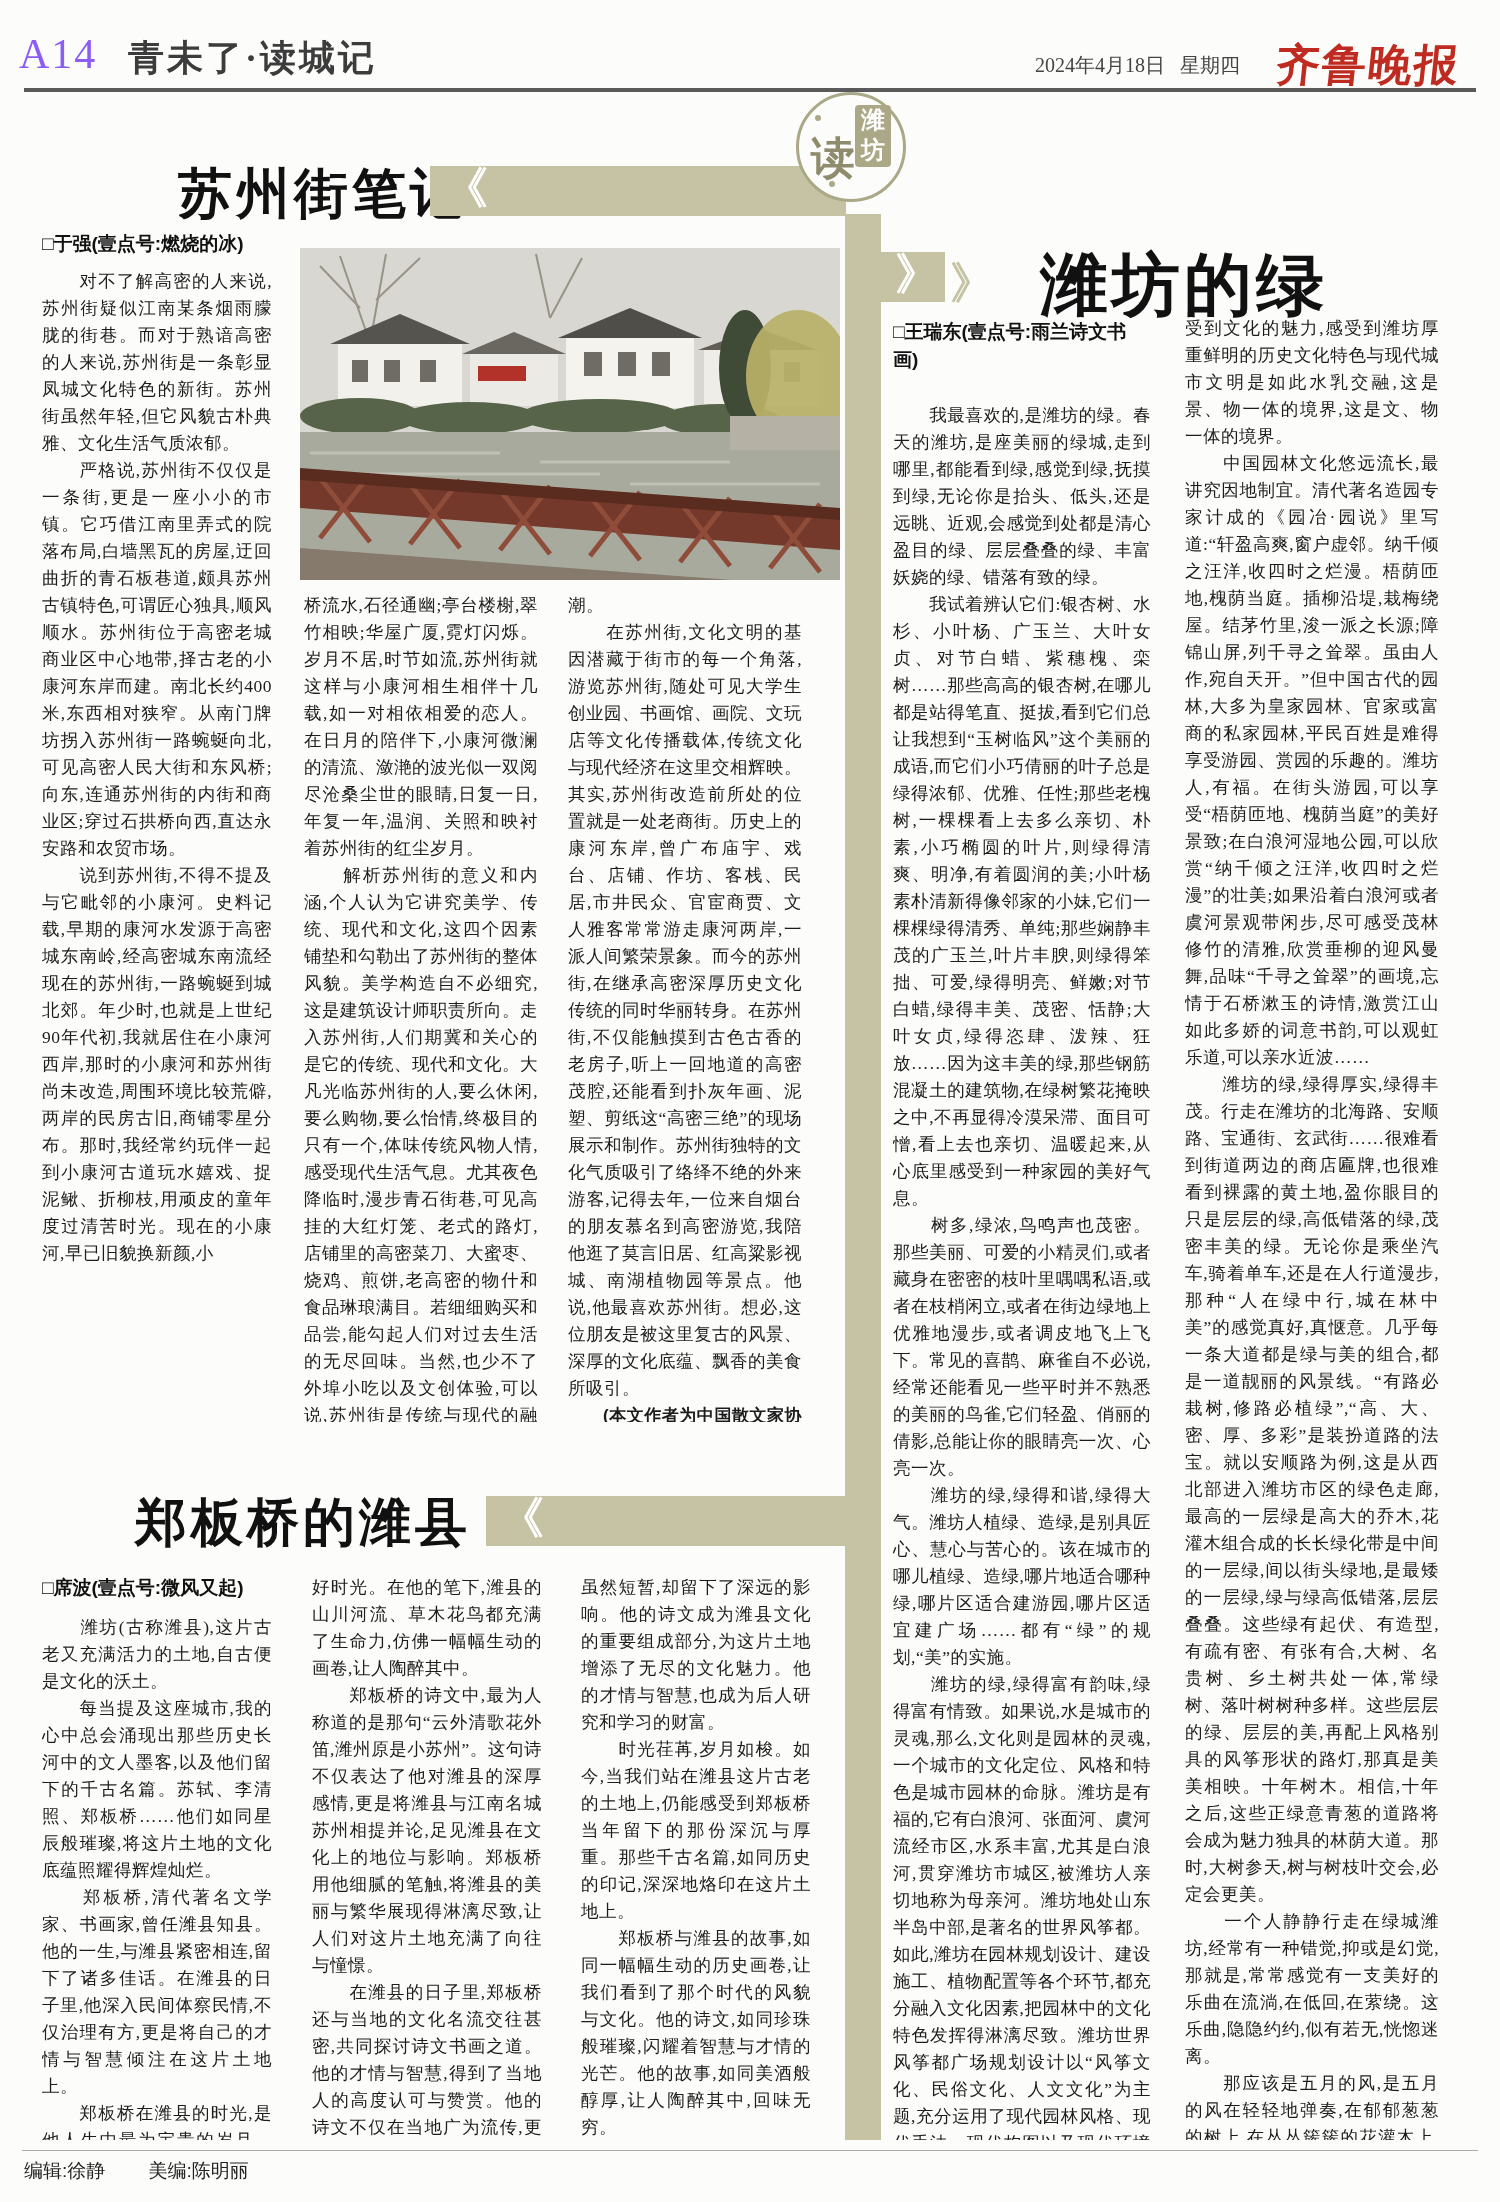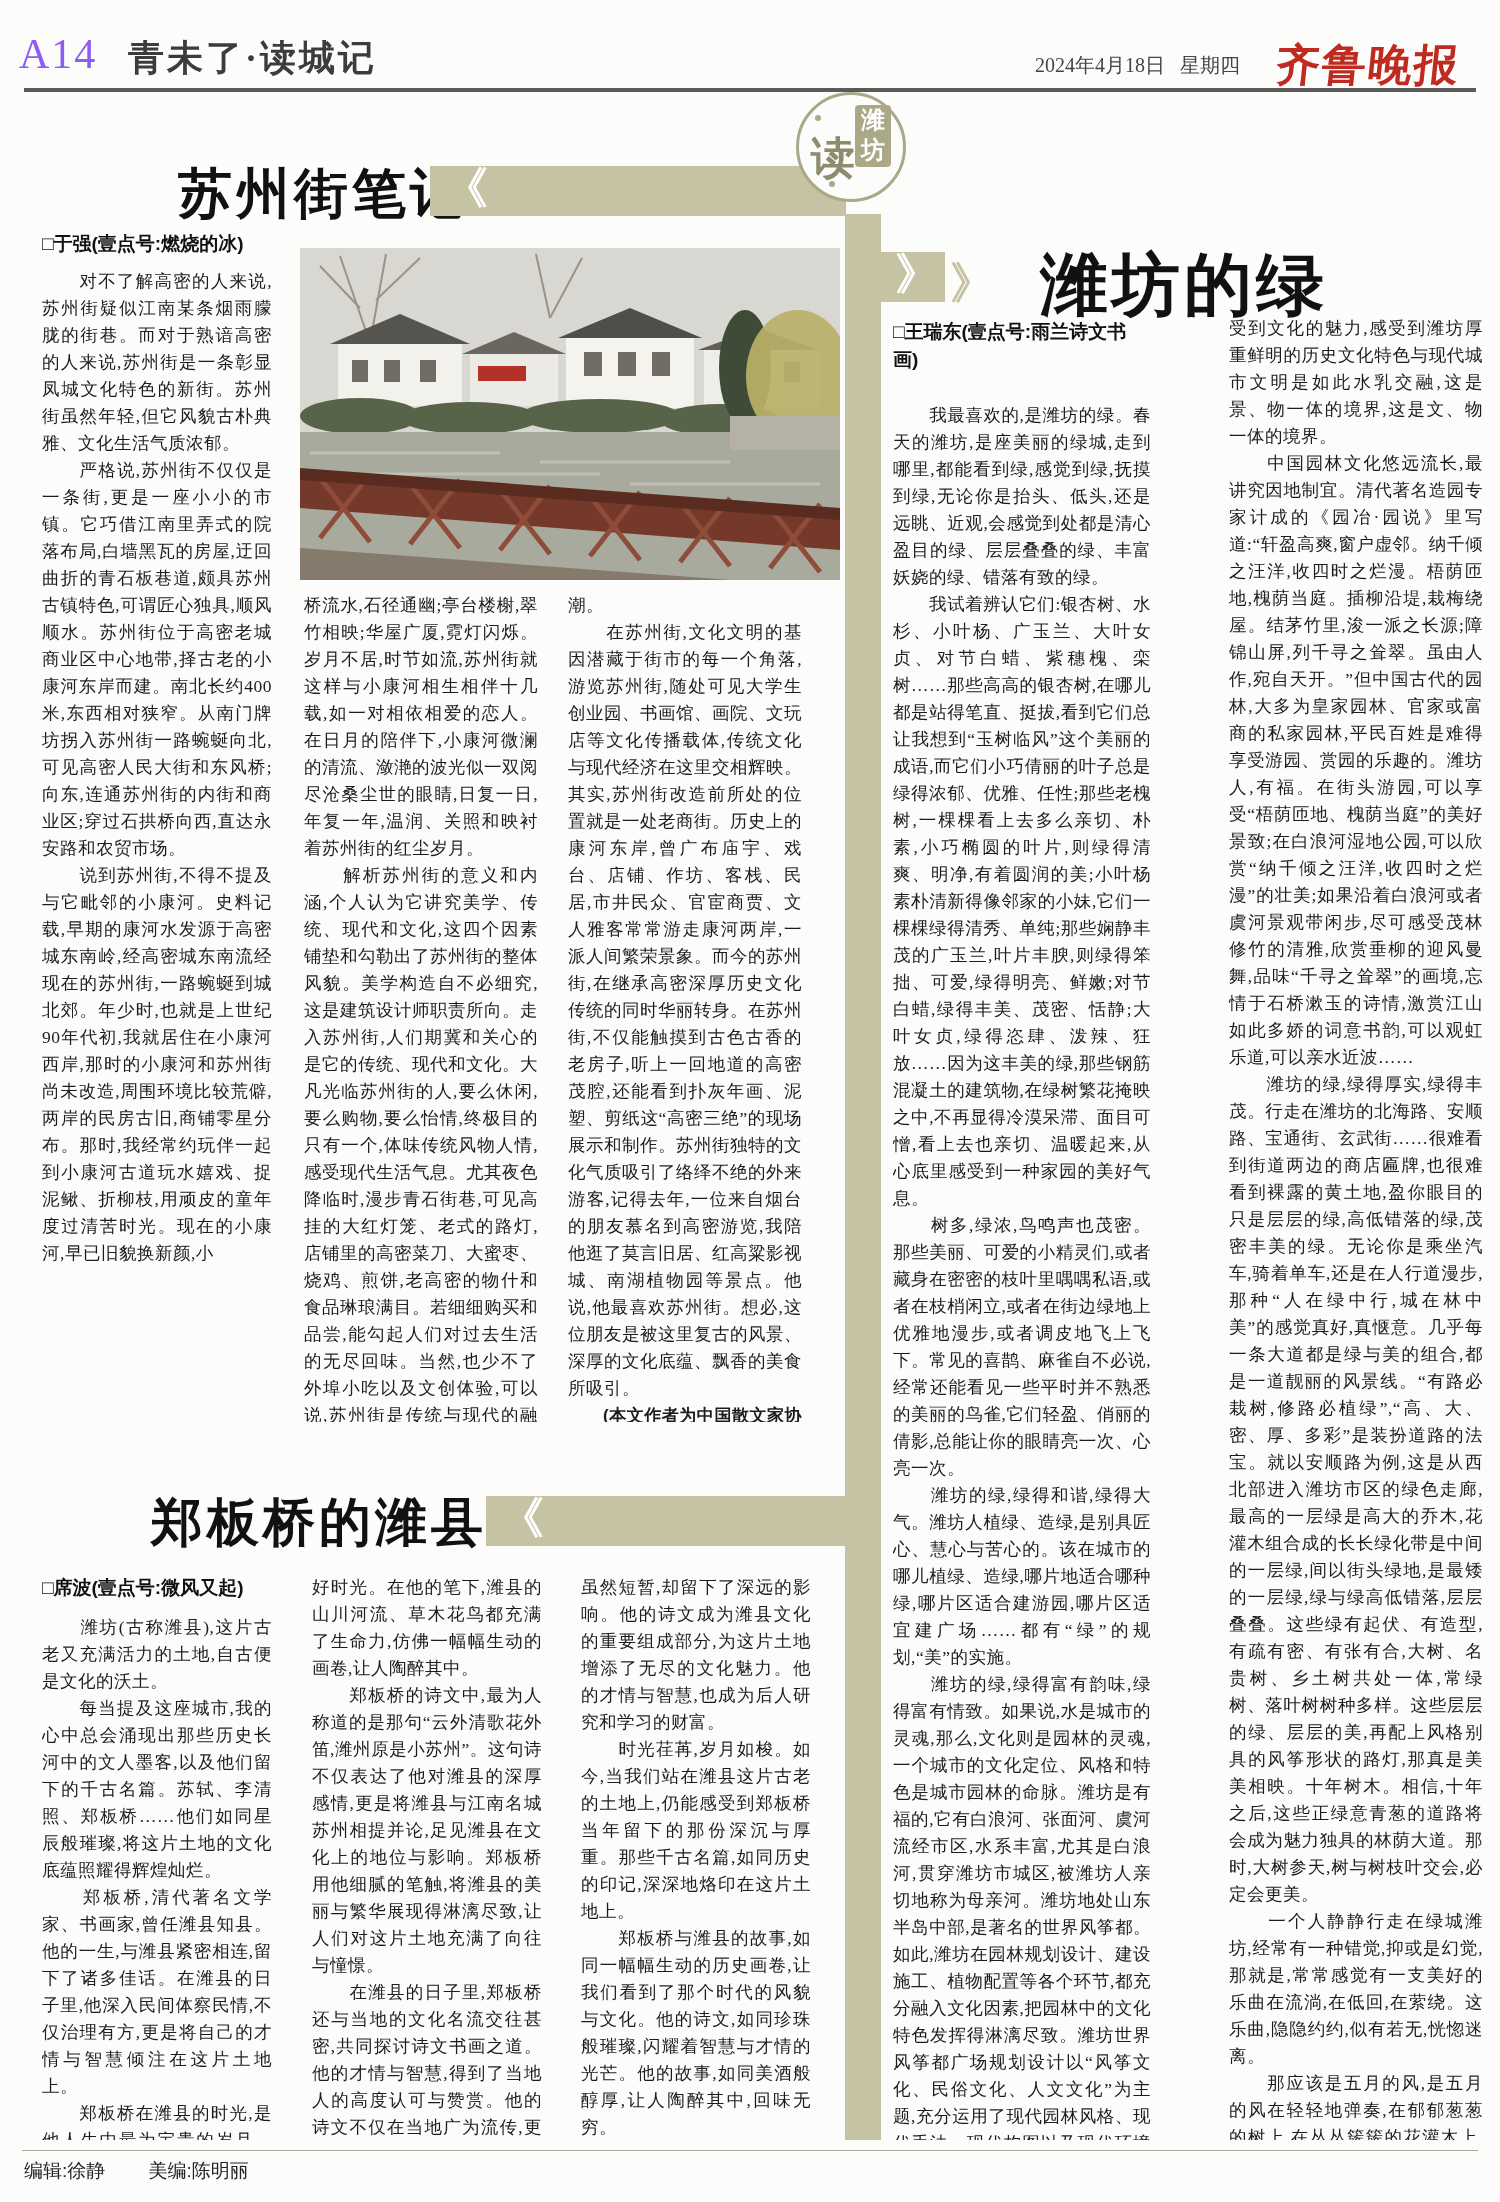--- a/index.html
+++ b/index.html
@@ -159,29 +159,29 @@
   <div class="art-title" style="left:1040px;top:240px;font-size:68px;">潍坊的绿</div>
   <div class="byline" style="left:893px;top:318px;width:252px;">□王瑞东(壹点号:雨兰诗文书画)</div>
 
   <div class="colbox" style="left:893px;top:402px;width:258px;height:1738px;">
       <p>　　我最喜欢的,是潍坊的绿。春天的潍坊,是座美丽的绿城,走到哪里,都能看到绿,感觉到绿,抚摸到绿,无论你是抬头、低头,还是远眺、近观,会感觉到处都是清心盈目的绿、层层叠叠的绿、丰富妖娆的绿、错落有致的绿。</p>
       <p>　　我试着辨认它们:银杏树、水杉、小叶杨、广玉兰、大叶女贞、对节白蜡、紫穗槐、栾树……那些高高的银杏树,在哪儿都是站得笔直、挺拔,看到它们总让我想到“玉树临风”这个美丽的成语,而它们小巧倩丽的叶子总是绿得浓郁、优雅、任性;那些老槐树,一棵棵看上去多么亲切、朴素,小巧椭圆的叶片,则绿得清爽、明净,有着圆润的美;小叶杨素朴清新得像邻家的小妹,它们一棵棵绿得清秀、单纯;那些娴静丰茂的广玉兰,叶片丰腴,则绿得笨拙、可爱,绿得明亮、鲜嫩;对节白蜡,绿得丰美、茂密、恬静;大叶女贞,绿得恣肆、泼辣、狂放……因为这丰美的绿,那些钢筋混凝土的建筑物,在绿树繁花掩映之中,不再显得冷漠呆滞、面目可憎,看上去也亲切、温暖起来,从心底里感受到一种家园的美好气息。</p>
       <p>　　树多,绿浓,鸟鸣声也茂密。那些美丽、可爱的小精灵们,或者藏身在密密的枝叶里喁喁私语,或者在枝梢闲立,或者在街边绿地上优雅地漫步,或者调皮地飞上飞下。常见的喜鹊、麻雀自不必说,经常还能看见一些平时并不熟悉的美丽的鸟雀,它们轻盈、俏丽的倩影,总能让你的眼睛亮一次、心亮一次。</p>
       <p>　　潍坊的绿,绿得和谐,绿得大气。潍坊人植绿、造绿,是别具匠心、慧心与苦心的。该在城市的哪儿植绿、造绿,哪片地适合哪种绿,哪片区适合建游园,哪片区适宜建广场……都有“绿”的规划,“美”的实施。</p>
       <p>　　潍坊的绿,绿得富有韵味,绿得富有情致。如果说,水是城市的灵魂,那么,文化则是园林的灵魂,一个城市的文化定位、风格和特色是城市园林的命脉。潍坊是有福的,它有白浪河、张面河、虞河流经市区,水系丰富,尤其是白浪河,贯穿潍坊市城区,被潍坊人亲切地称为母亲河。潍坊地处山东半岛中部,是著名的世界风筝都。如此,潍坊在园林规划设计、建设施工、植物配置等各个环节,都充分融入文化因素,把园林中的文化特色发挥得淋漓尽致。潍坊世界风筝都广场规划设计以“风筝文化、民俗文化、人文文化”为主题,充分运用了现代园林风格、现代手法、现代构图以及现代环境设施,在风筝都广场,无论你是在咏筝栈桥闲步,还是在民俗长廊静观,无论你是在风博广场徜徉,还是在吉祥大道流连,随处都可以感</p>
     </div>
-  <div class="colbox" style="left:1229px;top:315px;width:254px;height:1825px;">
+  <div class="colbox" style="left:1185px;top:315px;width:254px;height:1825px;">
       <p>受到文化的魅力,感受到潍坊厚重鲜明的历史文化特色与现代城市文明是如此水乳交融,这是景、物一体的境界,这是文、物一体的境界。</p>
       <p>　　中国园林文化悠远流长,最讲究因地制宜。清代著名造园专家计成的《园冶·园说》里写道:“轩盈高爽,窗户虚邻。纳千倾之汪洋,收四时之烂漫。梧荫匝地,槐荫当庭。插柳沿堤,栽梅绕屋。结茅竹里,浚一派之长源;障锦山屏,列千寻之耸翠。虽由人作,宛自天开。”但中国古代的园林,大多为皇家园林、官家或富商的私家园林,平民百姓是难得享受游园、赏园的乐趣的。潍坊人,有福。在街头游园,可以享受“梧荫匝地、槐荫当庭”的美好景致;在白浪河湿地公园,可以欣赏“纳千倾之汪洋,收四时之烂漫”的壮美;如果沿着白浪河或者虞河景观带闲步,尽可感受茂林修竹的清雅,欣赏垂柳的迎风曼舞,品味“千寻之耸翠”的画境,忘情于石桥漱玉的诗情,激赏江山如此多娇的词意书韵,可以观虹乐道,可以亲水近波……</p>
       <p>　　潍坊的绿,绿得厚实,绿得丰茂。行走在潍坊的北海路、安顺路、宝通街、玄武街……很难看到街道两边的商店匾牌,也很难看到裸露的黄土地,盈你眼目的只是层层的绿,高低错落的绿,茂密丰美的绿。无论你是乘坐汽车,骑着单车,还是在人行道漫步,那种“人在绿中行,城在林中美”的感觉真好,真惬意。几乎每一条大道都是绿与美的组合,都是一道靓丽的风景线。“有路必栽树,修路必植绿”,“高、大、密、厚、多彩”是装扮道路的法宝。就以安顺路为例,这是从西北部进入潍坊市区的绿色走廊,最高的一层绿是高大的乔木,花灌木组合成的长长绿化带是中间的一层绿,间以街头绿地,是最矮的一层绿,绿与绿高低错落,层层叠叠。这些绿有起伏、有造型,有疏有密、有张有合,大树、名贵树、乡土树共处一体,常绿树、落叶树树种多样。这些层层的绿、层层的美,再配上风格别具的风筝形状的路灯,那真是美美相映。十年树木。相信,十年之后,这些正绿意青葱的道路将会成为魅力独具的林荫大道。那时,大树参天,树与树枝叶交会,必定会更美。</p>
       <p>　　一个人静静行走在绿城潍坊,经常有一种错觉,抑或是幻觉,那就是,常常感觉有一支美好的乐曲在流淌,在低回,在萦绕。这乐曲,隐隐约约,似有若无,恍惚迷离。</p>
       <p>　　那应该是五月的风,是五月的风在轻轻地弹奏,在郁郁葱葱的树上,在丛丛簇簇的花灌木上,在毛茸茸的草地上,也在我的心里,暖暖地醉着,美着,唱着……</p>
     </div>
 
-  <div class="art-title" style="left:151px;top:1488px;font-size:52px;">郑板桥的潍县</div>
+  <div class="art-title" style="left:135px;top:1488px;font-size:52px;">郑板桥的潍县</div>
   <div class="tanbar" style="left:486px;top:1496px;width:359px;height:50px;">
     <span class="mark" style="left:14px;">《</span>
   </div>
   <div class="byline" style="left:42px;top:1574px;width:240px;">□席波(壹点号:微风又起)</div>
 
   <div class="colbox" style="left:42px;top:1614px;width:230px;height:526px;">
       <p>　　潍坊(古称潍县),这片古老又充满活力的土地,自古便是文化的沃土。</p>
       <p>　　每当提及这座城市,我的心中总会涌现出那些历史长河中的文人墨客,以及他们留下的千古名篇。苏轼、李清照、郑板桥……他们如同星辰般璀璨,将这片土地的文化底蕴照耀得辉煌灿烂。</p>
       <p>　　郑板桥,清代著名文学家、书画家,曾任潍县知县。他的一生,与潍县紧密相连,留下了诸多佳话。在潍县的日子里,他深入民间体察民情,不仅治理有方,更是将自己的才情与智慧倾注在这片土地上。</p>
       <p>　　郑板桥在潍县的时光,是他人生中最为宝贵的岁月。他用自己的笔墨,记录下了潍县的山水风光、民俗风情,以及那些与民同乐的美</p>

